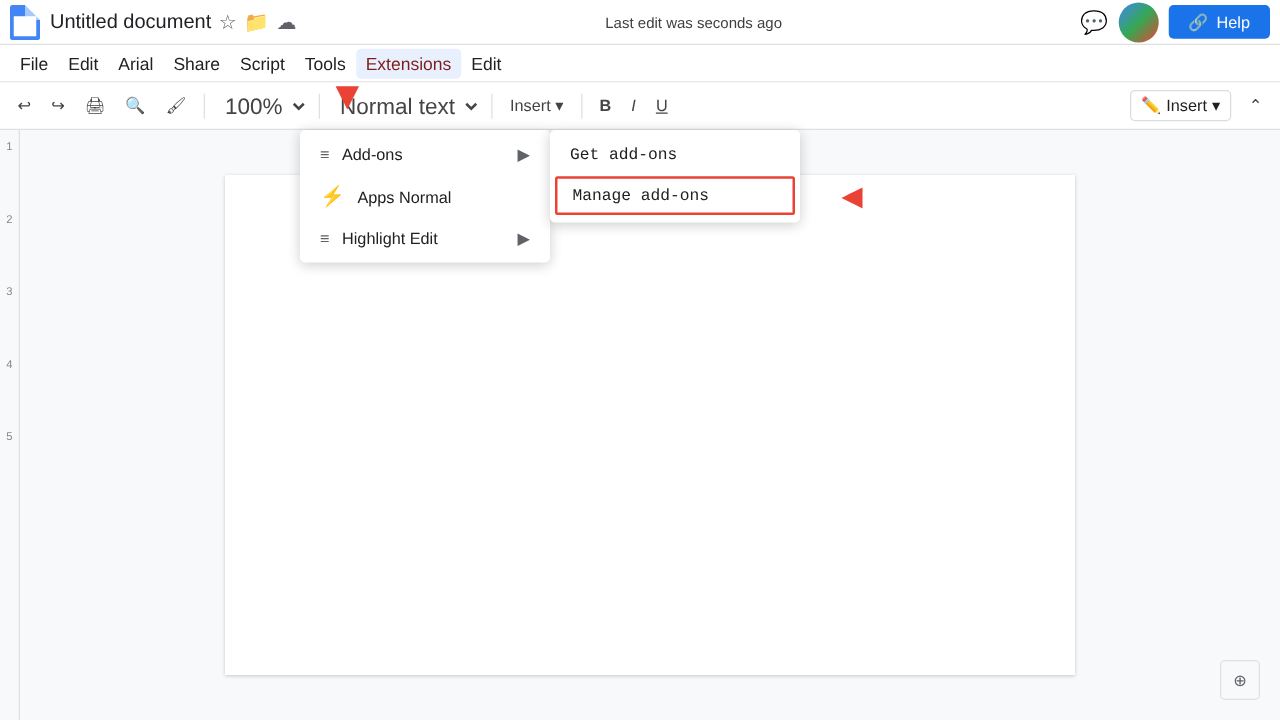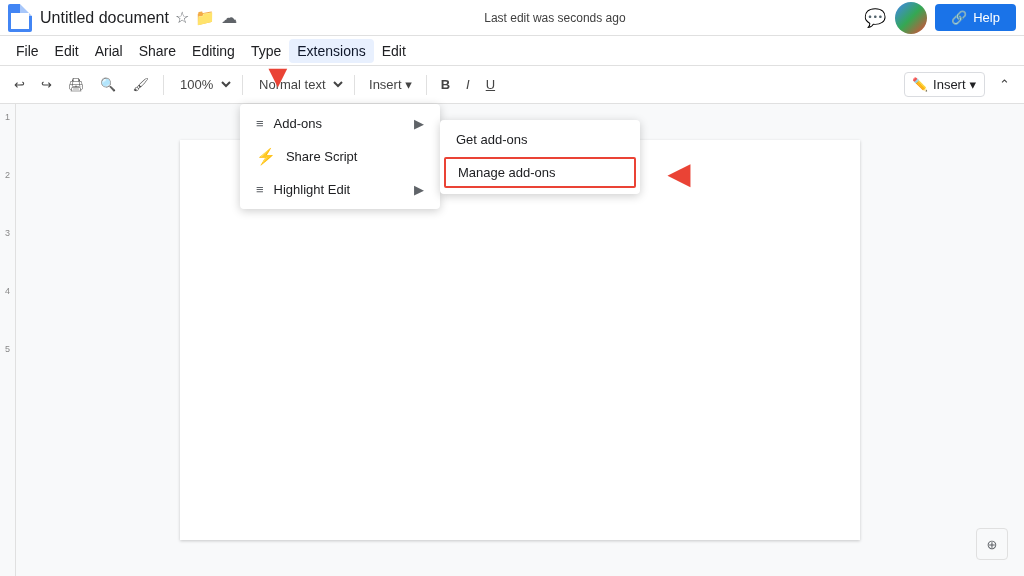--- a/index.html
+++ b/index.html
@@ -58,39 +58,39 @@
       padding: 0 8px;
       border-bottom: 1px solid #e0e0e0;
     }
     .menu-item {
       padding: 4px 8px;
       cursor: pointer;
       border-radius: 4px;
       font-size: 14px;
       color: #202124;
     }
-    .menu-item.active { background: #e8f0fe; color: #0f172a; }
+    .menu-item.active { background: #e8f0fe; color: #7f1d1d; }
 
     
     .toolbar {
       background: #fff;
       height: 38px;
       display: flex;
       align-items: center;
       padding: 0 8px;
       gap: 4px;
       border-bottom: 1px solid #e0e0e0;
     }
     .toolbar-btn {
       padding: 4px 6px; cursor: pointer; border-radius: 4px; font-size: 13px; color: #444;
       border: none; background: transparent; display: flex; align-items: center;
     }
     .toolbar-divider { width: 1px; height: 20px; background: #e0e0e0; margin: 0 4px; }
     .toolbar-select {
-      border: none; background: transparent; font-size: 13px; color: #444; cursor: pointer;
+      border: none; background: transparent; font-size: 18px; color: #444; cursor: pointer;
       padding: 2px 4px; border-radius: 4px;
     }
 
     
     .content-area {
       display: flex;
       height: calc(576px - 36px - 30px - 38px);
       background: #f8f9fa;
       position: relative;
     }
@@ -165,22 +165,23 @@
     .ext-menu-item .arrow { margin-left: auto; color: #5f6368; }
 
     
     .sub-menu {
       background: white;
       border-radius: 4px;
       box-shadow: 0 2px 10px rgba(0,0,0,0.2);
       min-width: 200px;
       padding: 4px 0;
       position: absolute;
-      top: 16px;
+      top: 0;
       left: 200px;
+      font-family: Liberation Mono, monospace;
     }
     .sub-menu-item {
       display: flex;
       align-items: center;
       padding: 8px 16px;
       cursor: pointer;
       font-size: 13px;
       color: #202124;
     }
     .sub-menu-item.highlighted {
@@ -244,22 +245,22 @@
       <span>Help</span>
     </button>
   </div>
 </div>
 
 <div class="menu-bar">
   <span class="menu-item">File</span>
   <span class="menu-item">Edit</span>
   <span class="menu-item">Arial</span>
   <span class="menu-item">Share</span>
-  <span class="menu-item">Editing</span>
-  <span class="menu-item">Type</span>
+  <span class="menu-item">Script</span>
+  <span class="menu-item">Tools</span>
   <span class="menu-item active extensions-active">Extensions</span>
   <span class="menu-item">Edit</span>
 </div>
 
 <div class="toolbar">
   <button class="toolbar-btn">↩</button>
   <button class="toolbar-btn">↪</button>
   <button class="toolbar-btn">🖨</button>
   <button class="toolbar-btn">🔍</button>
   <button class="toolbar-btn">🖌</button>
@@ -324,21 +325,21 @@
     <div style="position: absolute; top: -44px; left: 22px; color: #ea4335; font-size: 32px; font-weight: 900; z-index: 1001; line-height: 1;">▼</div>
 
     <div class="ext-menu">
       <div class="ext-menu-item">
         <span style="color:#5f6368;">≡</span>
         <span>Add-ons</span>
         <span class="arrow">▶</span>
       </div>
       <div class="ext-menu-item">
         <span style="color:#4285f4; font-size:16px;">⚡</span>
-        <span>Share Script</span>
+        <span>Apps Normal</span>
       </div>
       <div class="ext-menu-item">
         <span style="color:#5f6368;">≡</span>
         <span>Highlight Edit</span>
         <span class="arrow">▶</span>
       </div>
     </div>
 
     <div class="sub-menu">
       <div class="sub-menu-item">

